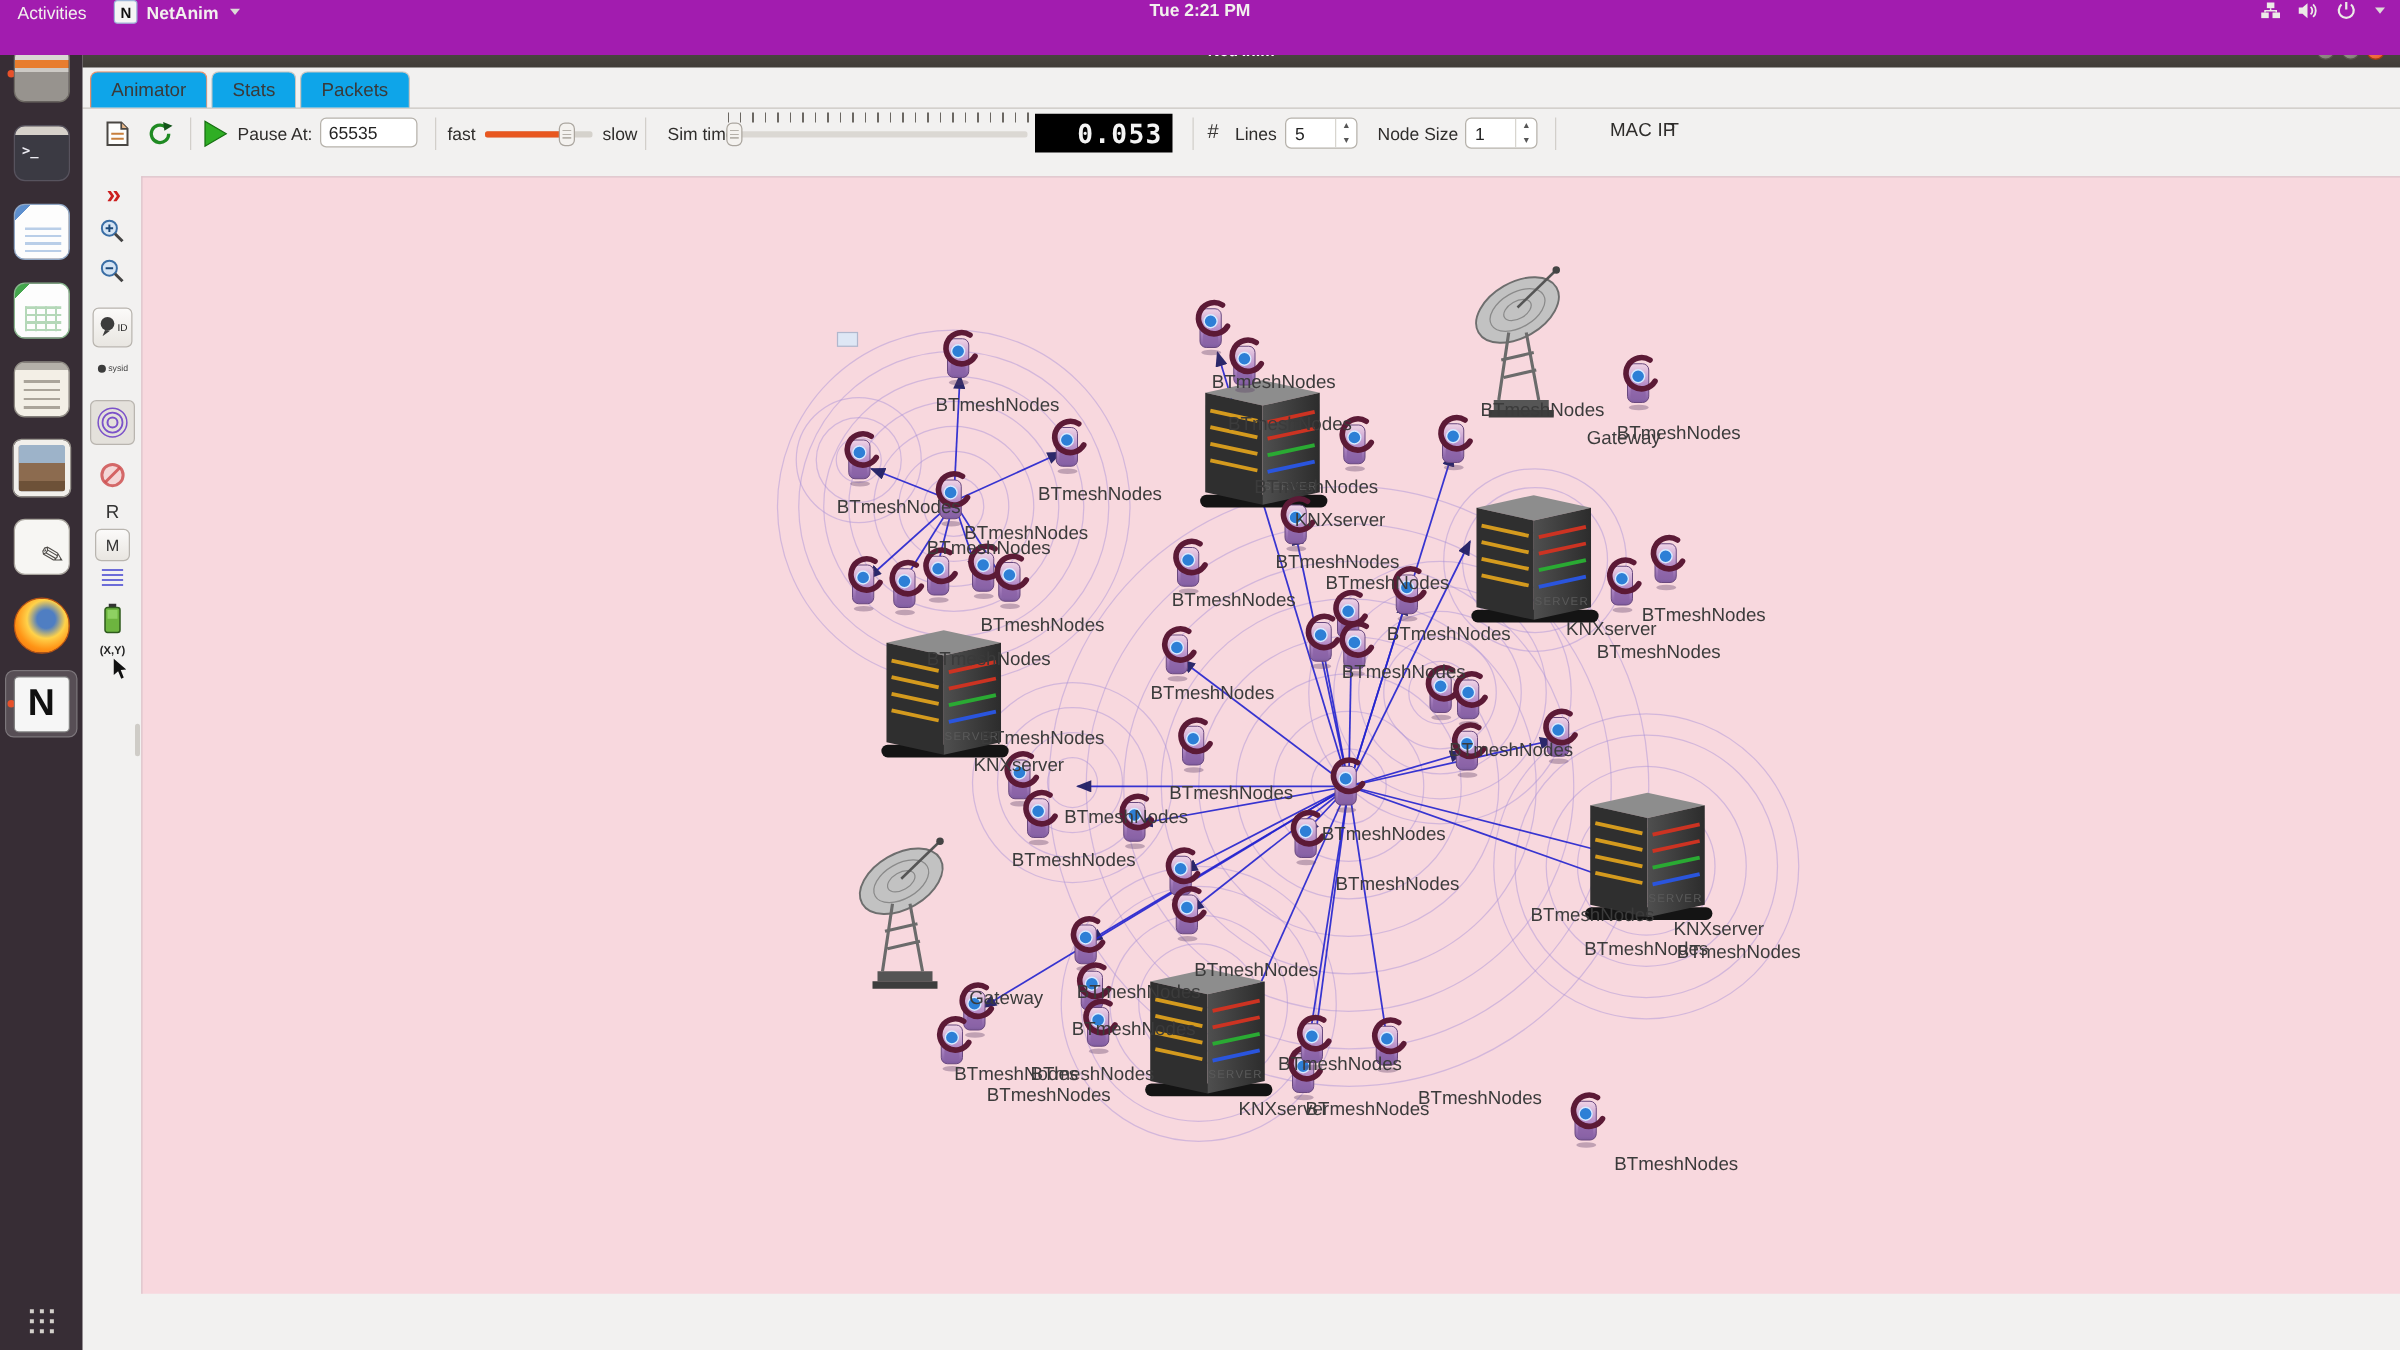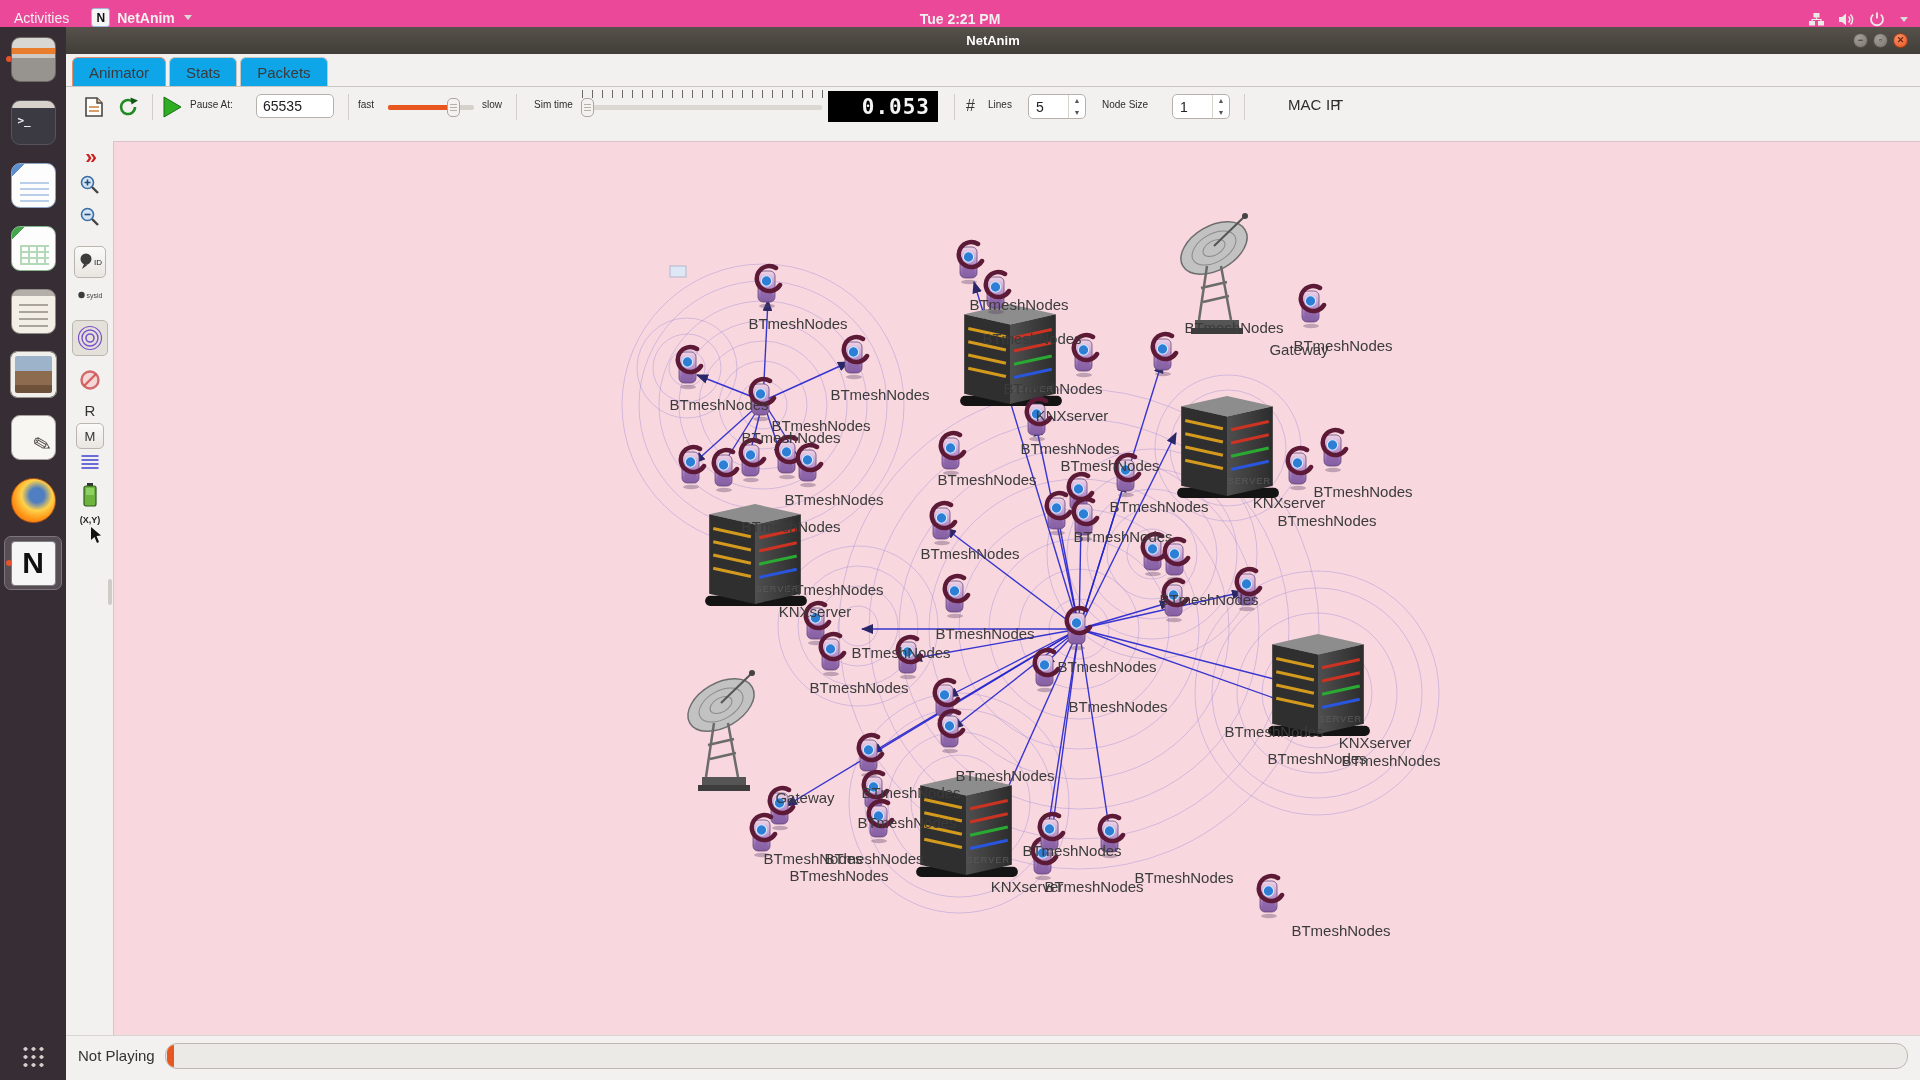--- a/index.html
+++ b/index.html
@@ -1,21 +1,21 @@
 <!DOCTYPE html>
 <html><head>
 <meta charset="utf-8">
 <style>
   html,body{margin:0;padding:0;width:1920px;height:1080px;overflow:hidden;background:#f2f1f0;
             font-family:"Liberation Sans",sans-serif;}
   .screen{position:relative;width:1920px;height:1080px;overflow:hidden;background:#f2f1f0;}
 
   
-  .topbar{position:absolute;left:0;top:0;width:1920px;height:27px;background:#ec4899;color:#f2f0ee;
-          display:flex;align-items:flex-end;font-size:14px;z-index:50;}
+  .topbar{position:absolute;left:0;top:0;width:1920px;height:44px;background:#a21caf;color:#f2f0ee;
+          display:flex;align-items:flex-start;font-size:14px;z-index:50;}
   .tb-left{display:flex;align-items:center;gap:22px;padding-left:14px;}
   .appmenu{display:flex;align-items:center;gap:7px;font-weight:bold;cursor:default;}
   .n-mini{width:17px;height:17px;background:#f5f5f5;color:#111;border-radius:3px;display:flex;
           align-items:center;justify-content:center;font-weight:bold;font-size:12px;border:1px solid #9fb6d8;}
   .caret{width:0;height:0;border-left:4px solid transparent;border-right:4px solid transparent;
          border-top:5px solid #dcdad7;margin-left:2px;}
   .tb-clock{position:absolute;left:50%;transform:translateX(-50%);font-weight:bold;}
   .tb-right{position:absolute;right:12px;display:flex;align-items:center;gap:13px;}
   .tb-right svg{display:block;}
 
@@ -66,21 +66,21 @@
   .tabs{position:absolute;left:0;top:27px;right:0;height:33px;border-bottom:1px solid #c9c5c0;
         display:flex;align-items:flex-end;padding-left:6px;gap:3px;box-sizing:border-box;}
   .tab{height:28px;padding:0 16px;display:flex;align-items:center;font-size:15px;color:#3a3a3a;
         background:#0ea5e9;border:1px solid #c9c5c0;border-bottom:none;border-radius:6px 6px 0 0;}
   .tab.active{background:#0ea5e9;border-color:#e8906c;}
 
   
   .toolbar{position:absolute;left:0;top:61px;right:0;height:42px;}
   .toolbar .abs{position:absolute;}
   .tsep{position:absolute;top:6px;width:1px;height:26px;background:#d2cfca;}
-  .tlabel{position:absolute;top:11px;font-size:10px;color:#2f2d2b;white-space:nowrap;}
+  .tlabel{position:absolute;top:11px;font-size:14px;color:#2f2d2b;white-space:nowrap;}
   .tinput{position:absolute;top:6px;height:24px;border:1px solid #b6b2ab;border-radius:5px;background:#fff;
         font-size:14px;color:#222;padding:0 6px;box-sizing:border-box;font-family:"Liberation Sans",sans-serif;}
   .slider-groove{position:absolute;top:17px;height:5px;border-radius:2px;background:#d5d2cc;}
   .slider-fill{position:absolute;left:0;top:0;height:100%;background:#e8571f;border-radius:2px;}
   .slider-handle{position:absolute;top:-7px;width:13px;height:19px;border-radius:5px;background:#f4f2ef;
         border:1px solid #aba69f;box-sizing:border-box;}
   .slider-handle::after{content:"";position:absolute;left:2px;right:2px;top:5px;height:7px;
         background:repeating-linear-gradient(180deg,#b5b1aa 0 1px,transparent 1px 3px);}
   .ruler{position:absolute;top:2px;height:8px;background:repeating-linear-gradient(90deg,#6b6762 0 1px,transparent 1px 10px);}
   .lcd{position:absolute;top:3px;width:110px;height:31px;background:#000;color:#f4f4f4;
@@ -535,20 +535,14 @@
             <text x="760" y="722" text-anchor="middle" font-size="15" fill="#3b3b3b" font-family="Liberation Sans, sans-serif">BTmeshNodes</text>
             <text x="725" y="739" text-anchor="middle" font-size="15" fill="#3b3b3b" font-family="Liberation Sans, sans-serif">BTmeshNodes</text>
             <text x="913" y="750" text-anchor="middle" font-size="15" fill="#3b3b3b" font-family="Liberation Sans, sans-serif">KNXserver</text>
             <text x="980" y="750" text-anchor="middle" font-size="15" fill="#3b3b3b" font-family="Liberation Sans, sans-serif">BTmeshNodes</text>
             <text x="1070" y="741" text-anchor="middle" font-size="15" fill="#3b3b3b" font-family="Liberation Sans, sans-serif">BTmeshNodes</text>
             <text x="1227" y="794" text-anchor="middle" font-size="15" fill="#3b3b3b" font-family="Liberation Sans, sans-serif">BTmeshNodes</text>
           </g>
       </svg>
     </div>
 
-    <div class="statusbar">
-      <span class="status-text">Not Playing</span>
-      <div class="progress">
-        <div class="chunk"></div>
-      </div>
-    </div>
   </div>
 </div>
 
 </body></html>

